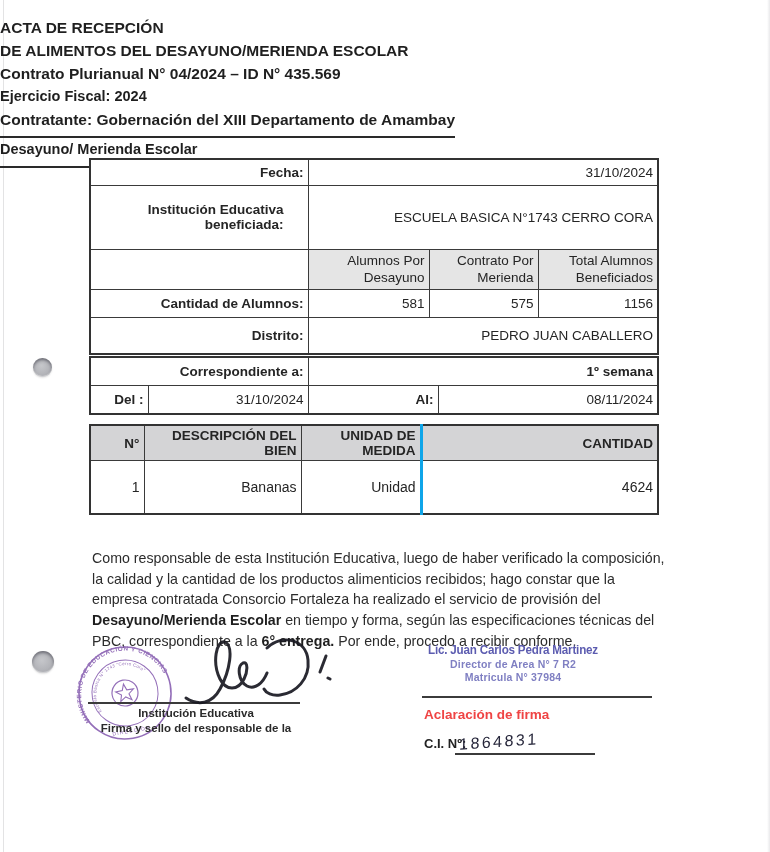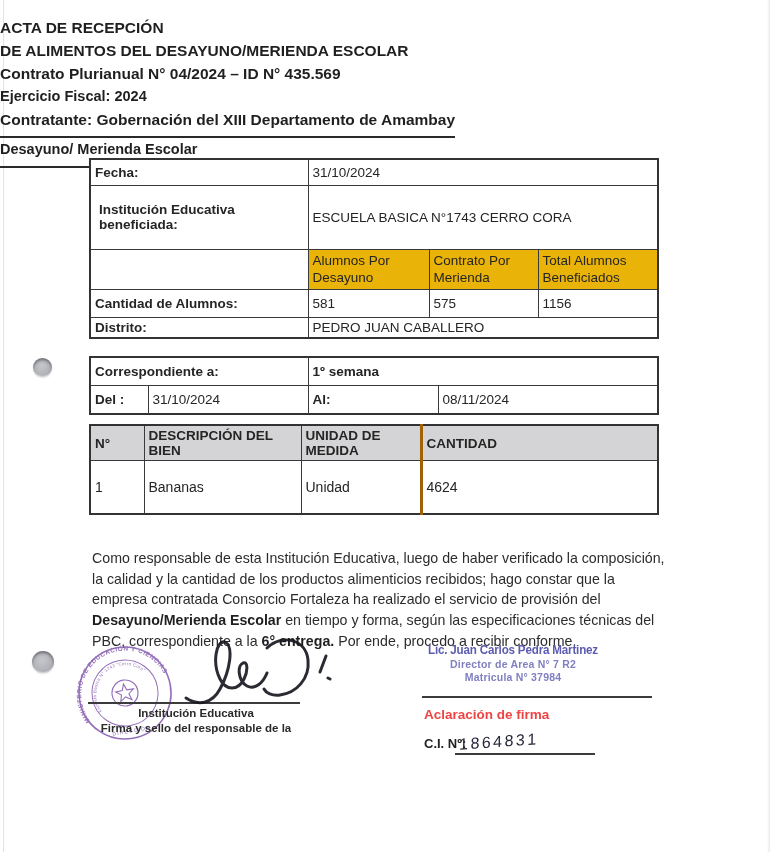--- a/index.html
+++ b/index.html
@@ -15,26 +15,26 @@
 
   
   .header{position:absolute;left:0;top:16px;width:770px;color:#1f1f1f;}
   .header div{margin:0 auto;}
   .h-l1,.h-l2,.h-l3,.h-l5{font-size:15.5px;font-weight:bold;line-height:23px;}
   .h-l4,.h-l6{font-size:14.5px;font-weight:bold;line-height:23px;}
   .underlined span{display:inline-block;border-bottom:2px solid #2a2a2a;padding-bottom:5px;}
 
   
   table.doc{position:absolute;border-collapse:collapse;table-layout:fixed;background:#fff;}
-  table.doc td{border:1.6px solid #3a3a3a;font-size:13.5px;text-align:left;vertical-align:middle;padding:2px 4px;color:#252525;overflow:hidden;}
+  table.doc td{border:1.6px solid #3a3a3a;font-size:13.5px;text-align:right;vertical-align:middle;padding:2px 4px;color:#252525;overflow:hidden;}
   table.doc{border:2px solid #333;}
   td.lbl{font-weight:bold;color:#1e1e1e;}
-  td.gray{background:#eab308;font-size:11.5px;line-height:1.3;color:#2e2e2e;}
+  td.gray{background:#e5e5e5;font-size:11.5px;line-height:1.3;color:#2e2e2e;}
   td.gray3{background:#d4d4d6;font-weight:bold;font-size:11.5px;color:#222;}
-  .t3 td.thickL{border-left:3px solid #a16207;}
+  .t3 td.thickL{border-left:3px solid #0ea5e9;}
   .t3 td.data{font-size:14px;}
 
   
   .bodytext{position:absolute;left:92px;top:534px;width:576px;font-size:14.2px;line-height:20.6px;color:#2c2c2c;text-align:left;}
   .bodytext .b{font-weight:bold;color:#1f1f1f;}
 
   
   .sigline{position:absolute;height:2px;background:#3b3b3b;}
   .sig-caption{position:absolute;left:96px;top:706px;width:200px;text-align:center;font-size:11.5px;font-weight:bold;color:#2a2a2a;line-height:15px;z-index:4;}
   .stamp-left{position:absolute;left:66px;top:634px;width:118px;height:118px;z-index:1;transform:rotate(-10deg);opacity:.85;}
@@ -78,36 +78,36 @@
       <col style="width:121px">
       <col style="width:109px">
       <col style="width:120px">
     </colgroup>
   <tbody>
       <tr style="height:26px;">
     <td class="lbl">Fecha:</td>
     <td colspan="3">31/10/2024</td>
   </tr>
   <tr style="height:64px;">
-    <td class="lbl" style="padding:4px 8px;">Institución Educativa beneficiada:</td>
+    <td class="lbl" style="padding:4px 24px;">Institución Educativa beneficiada:</td>
     <td colspan="3">ESCUELA BASICA N°1743 CERRO CORA</td>
   </tr>
   <tr style="height:37px;">
     <td></td>
     <td class="gray">Alumnos Por Desayuno</td>
     <td class="gray">Contrato Por Merienda</td>
     <td class="gray">Total Alumnos Beneficiados</td>
   </tr>
   <tr style="height:28px;">
     <td class="lbl">Cantidad de Alumnos:</td>
     <td>581</td>
     <td>575</td>
     <td>1156</td>
   </tr>
-  <tr style="height:20px;">
+  <tr style="height:37px;">
     <td class="lbl">Distrito:</td>
     <td colspan="3">PEDRO JUAN CABALLERO</td>
   </tr>
 </tbody>
   </table>
 
 <table class="doc t2" style="left:89px;top:356px;width:568px;">
   <colgroup>
       <col style="width:58px">
       <col style="width:160px">

